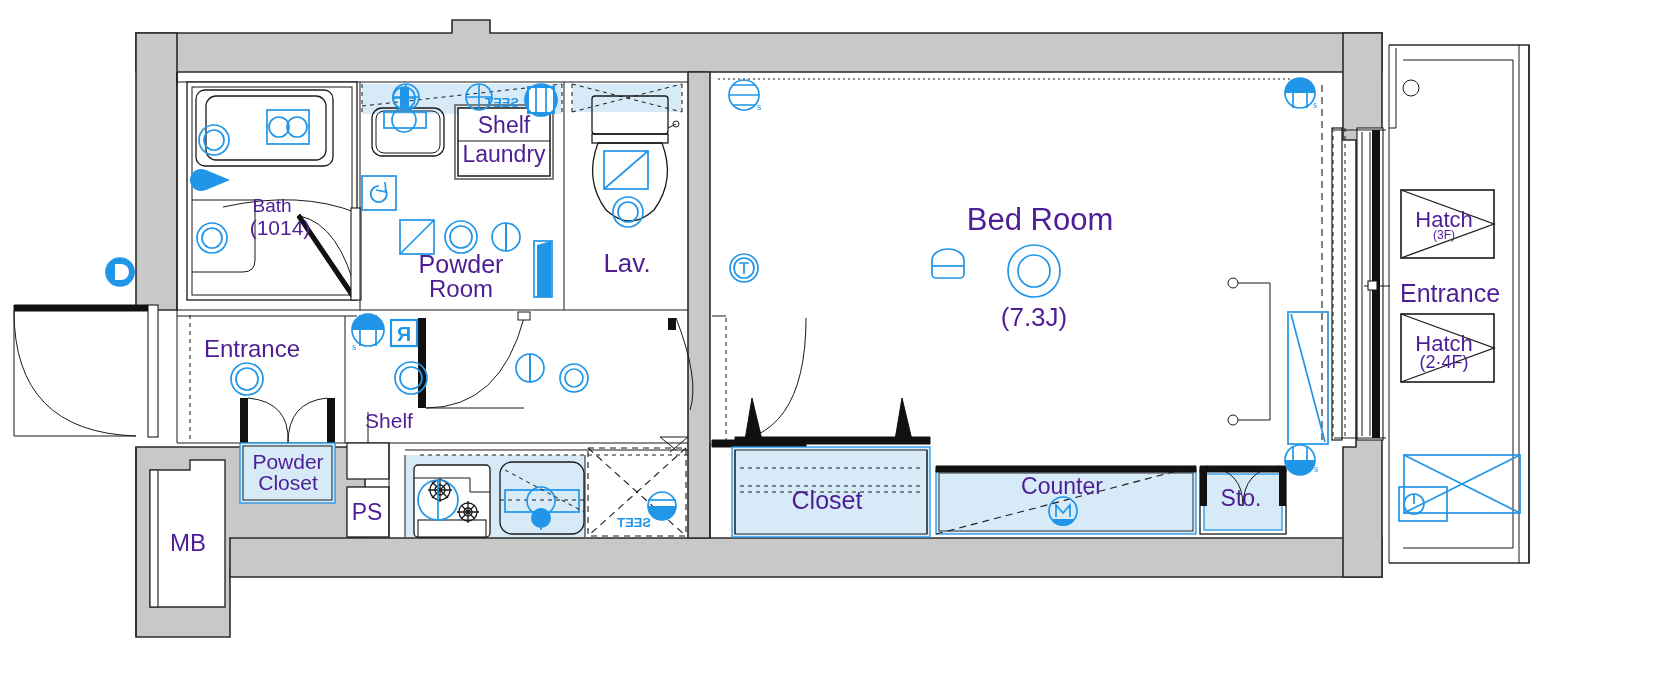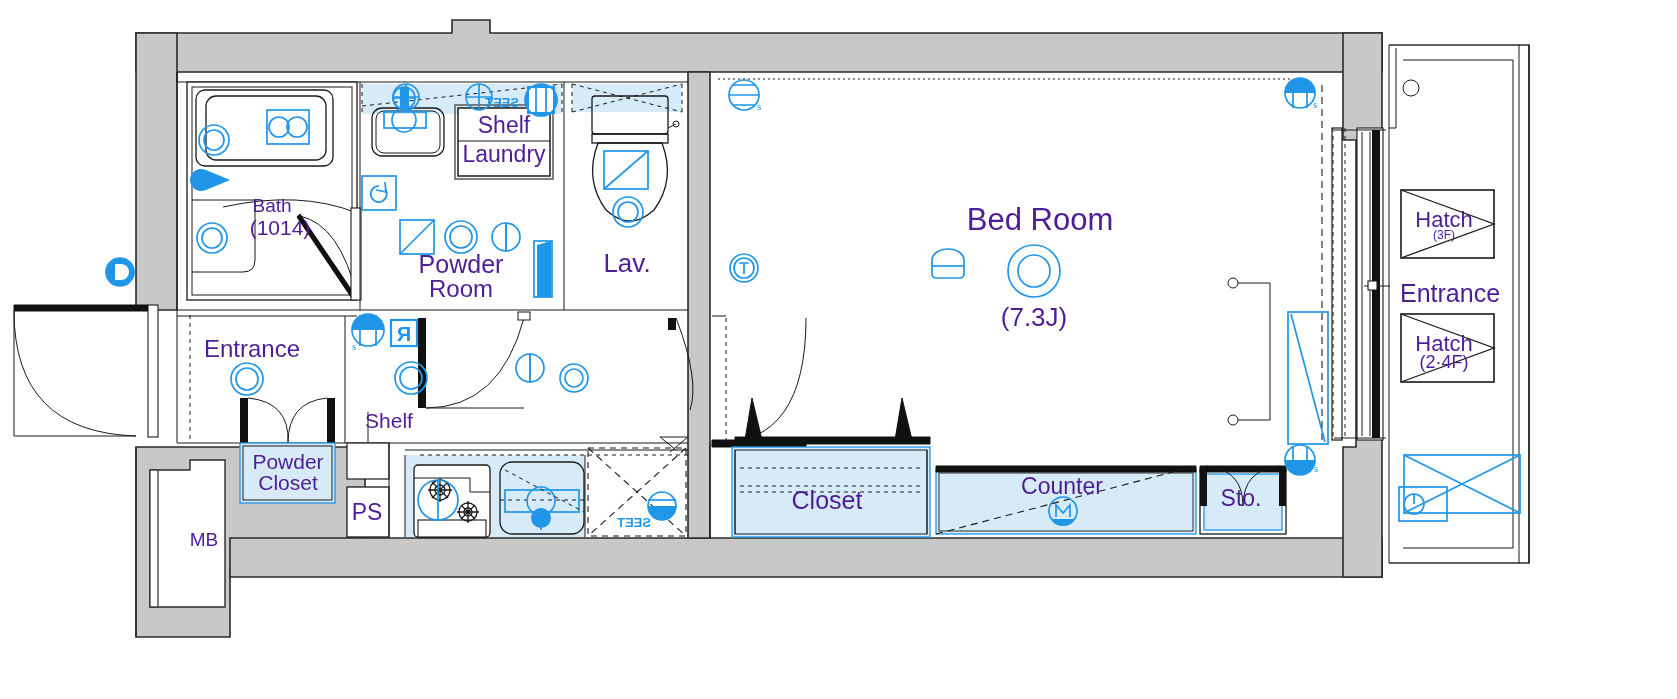--- a/index.html
+++ b/index.html
@@ -436,21 +436,21 @@
 <div class="lbl" style="left:288px;top:472px;transform:translate(-50%,0);font-size:21px;">Closet</div>
 
 <div class="lbl" style="left:827px;top:487px;transform:translate(-50%,0);font-size:25px;">Closet</div>
 
 <div class="lbl" style="left:1062px;top:474px;transform:translate(-50%,0);font-size:23px;">Counter</div>
 
 <div class="lbl" style="left:1241px;top:486px;transform:translate(-50%,0);font-size:23px;">Sto.</div>
 
 <div class="lbl" style="left:1450px;top:280px;transform:translate(-50%,0);font-size:25px;">Entrance</div>
 
-<div class="lbl" style="left:192px;top:530px;transform:translate(-50%,0);font-size:19px;padding-left:24px;">MB</div>
+<div class="lbl" style="left:176px;top:530px;transform:translate(-50%,0);font-size:24px;padding-left:24px;">MB</div>
 
 <div class="lbl" style="left:367px;top:500px;transform:translate(-50%,0);font-size:23px;">PS</div>
 
 <div class="lbl" style="left:504px;top:113px;transform:translate(-50%,0);font-size:23px;">Shelf</div>
 <div class="lbl" style="left:504px;top:142px;transform:translate(-50%,0);font-size:23px;">Laundry</div>
 
 <div class="lbl" style="left:389px;top:410px;transform:translate(-50%,0);font-size:21px;">Shelf</div>
 
 <div class="lbl" style="left:1444px;top:208px;transform:translate(-50%,0);font-size:22px;">Hatch</div>
 <div class="lbl" style="left:1444px;top:229px;transform:translate(-50%,0);font-size:12px;">(3F)</div>

